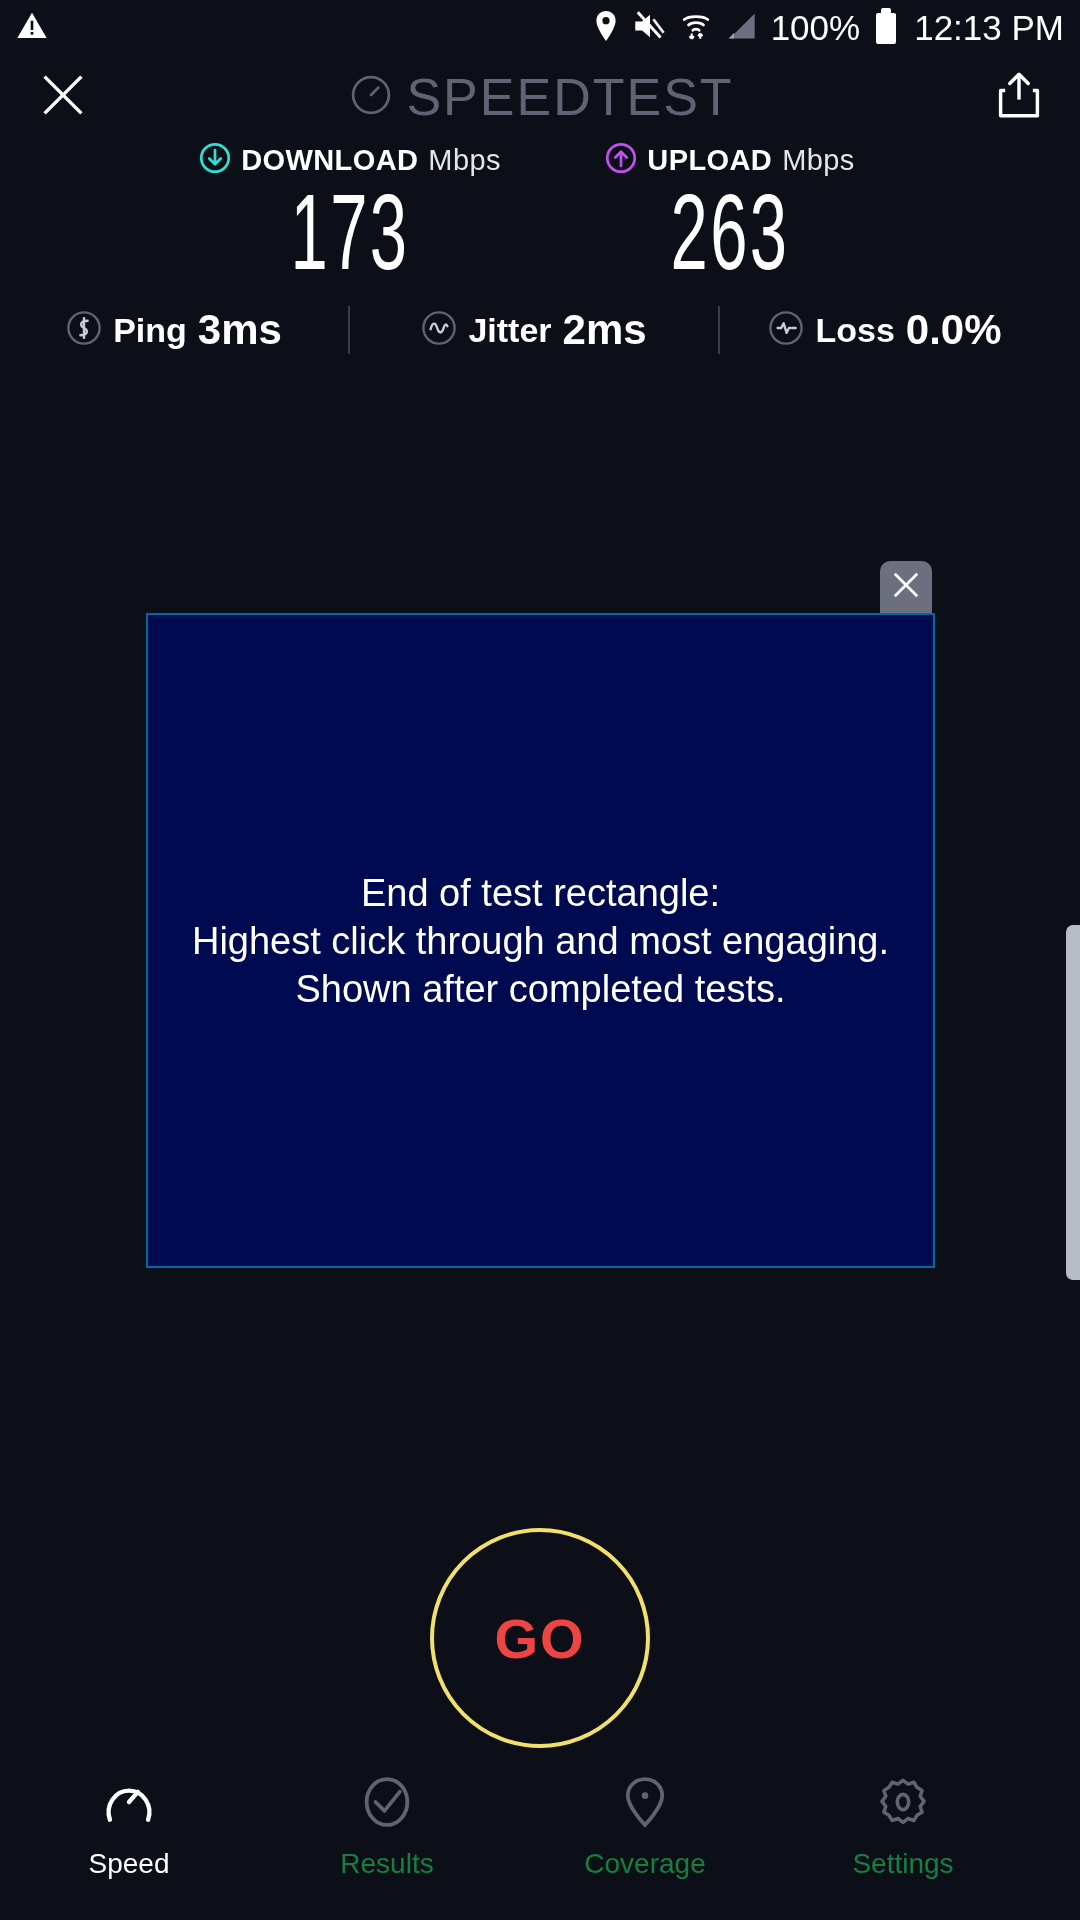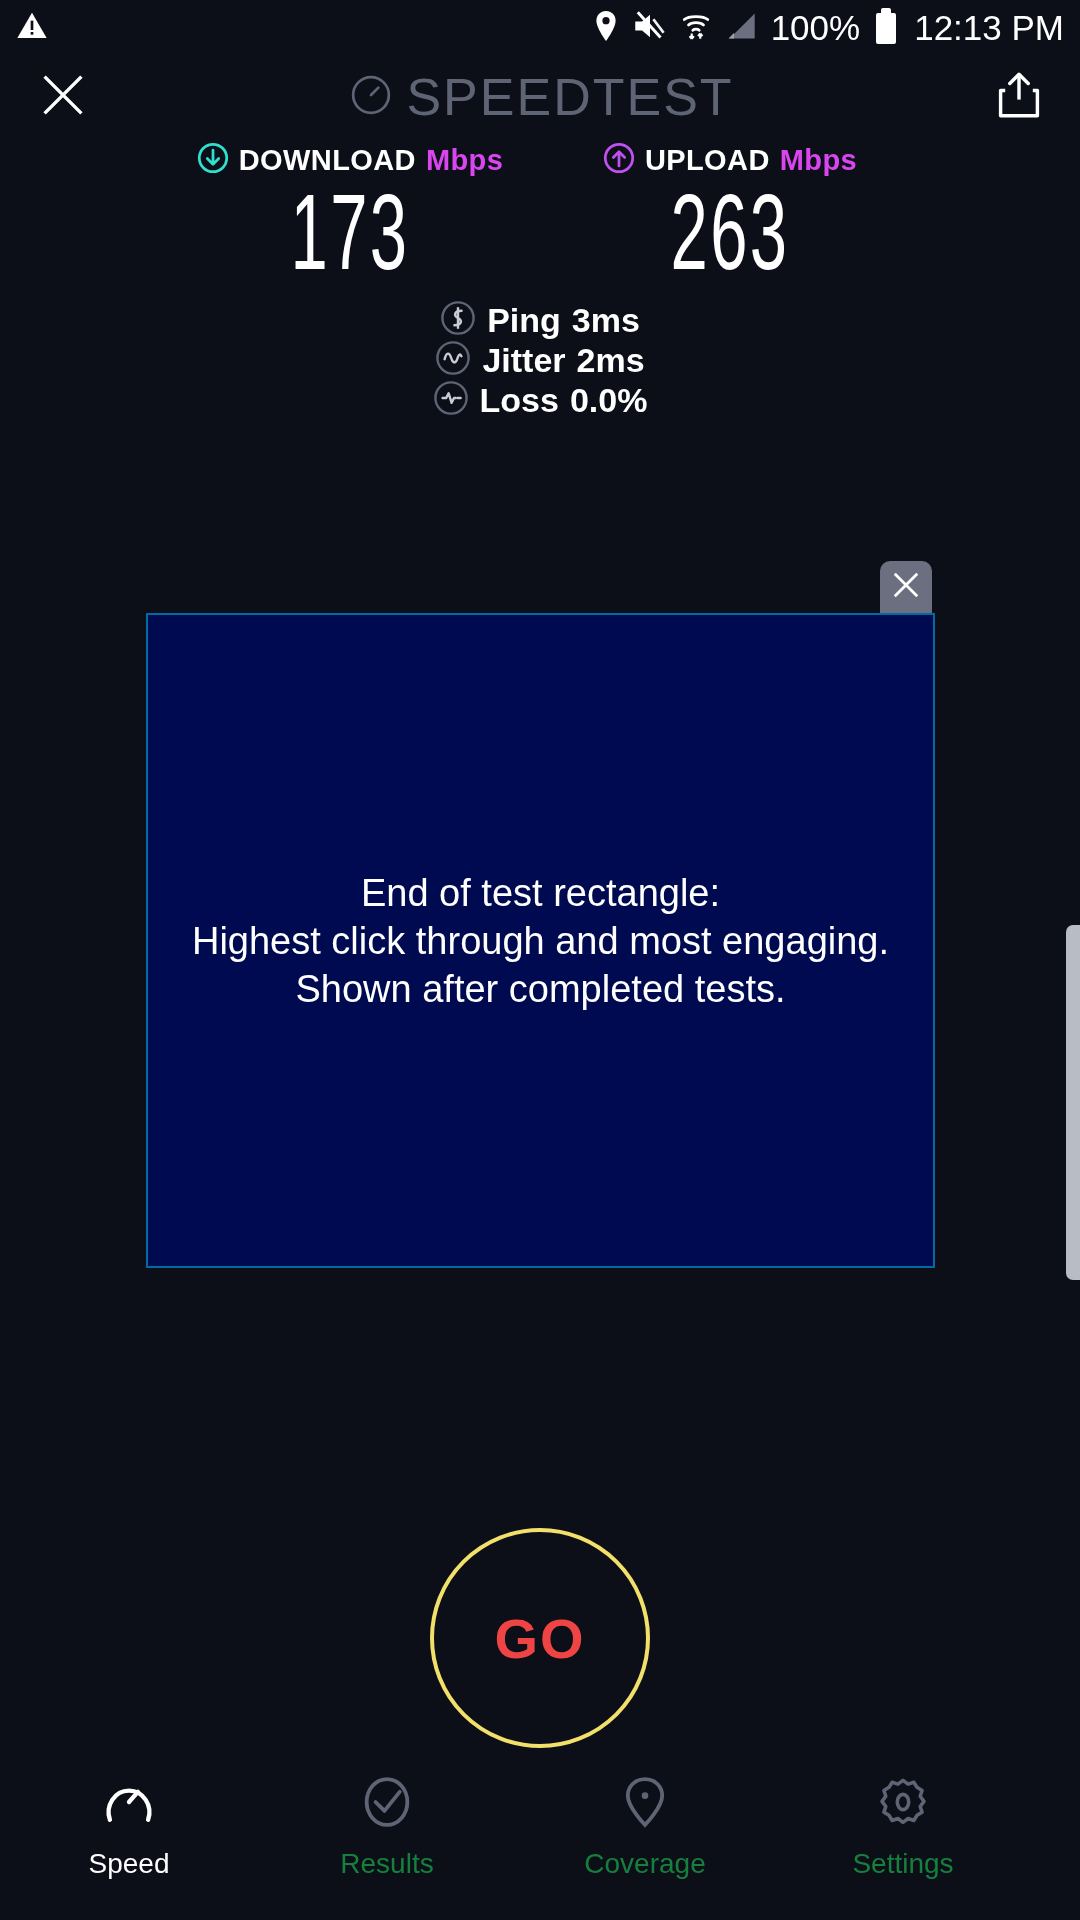--- a/index.html
+++ b/index.html
@@ -49,40 +49,40 @@
   .results { position:absolute; top:140px; left:0; width:1080px; }
   .dl-ul-row { display:flex; justify-content:center; align-items:flex-start; }
   .metric { width:380px; text-align:center; }
   .metric.dl { margin-right:0px; }
   .metric-label {
     display:flex; align-items:center; justify-content:center; gap:10px;
     height:40px;
   }
   .metric-label .txt { color:#ffffff; font-size:29px; font-weight:700;
     letter-spacing:0.4px; white-space:nowrap;}
-  .metric-label .unit { color:#d946ef; font-weight:700; }
+  .metric-label .unit { color:#e5e5e5; font-weight:400; }
   .metric-value {
     color:#ffffff; font-size:108px; line-height:112px; font-weight:300;
     font-family:"Liberation Sans", sans-serif;
     transform:scaleX(0.62); transform-origin:center top;
     letter-spacing:4px;
     margin-top:-4px;
   }
 
   
   .pjl {
     position:absolute; top:300px; left:0; width:1080px; height:60px;
-    display:flex; align-items:center;flex-direction:column;
+    display:flex; align-items:center;
   }
   .pjl-cell { display:flex; align-items:center; justify-content:center; gap:11px; }
   .pjl-cell.ping { width:348px; }
   .pjl-cell.jitter { width:368px; }
   .pjl-cell.loss { width:330px; }
   .pjl-name { color:#ffffff; font-size:34px; font-weight:700; }
-  .pjl-val  { color:#ffffff; font-size:34px; font-weight:700; }
+  .pjl-val  { color:#ffffff; font-size:42px; font-weight:700; }
   .pjl-sep { width:2px; height:48px; background:#3b3f4d; }
 
   
   .ad-close {
     position:absolute; left:880px; top:561px; width:52px; height:52px;
     background:#6b6f80; border-radius:10px 10px 0 0;
     display:flex; align-items:center; justify-content:center;
   }
   .ad-rect {
     position:absolute; left:146px; top:613px; width:789px; height:655px;

